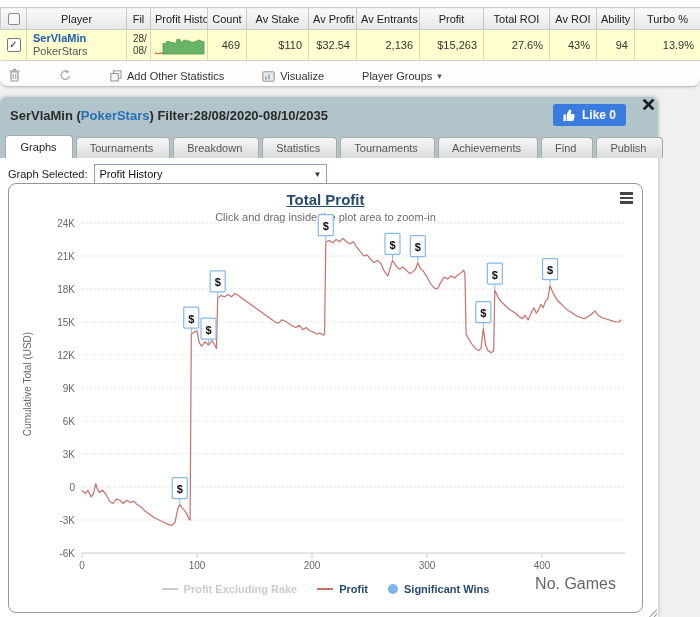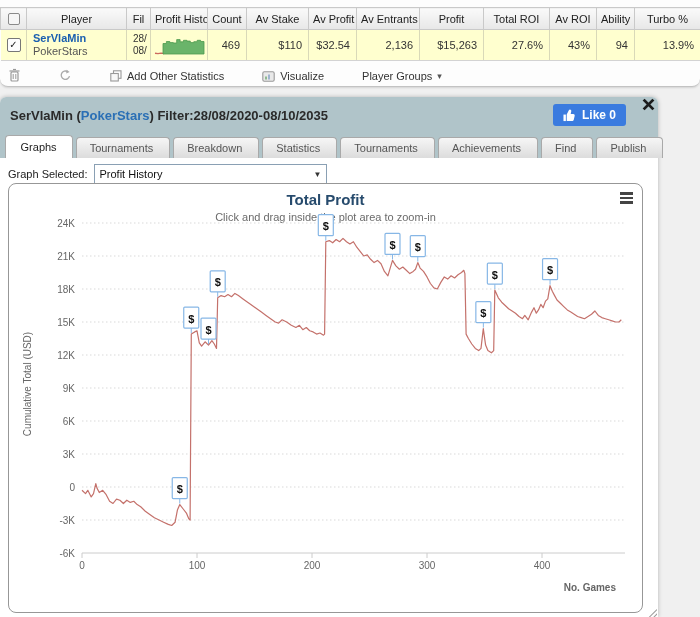--- a/index.html
+++ b/index.html
@@ -74,34 +74,34 @@
     display:flex;align-items:center;justify-content:space-between;
     font-size:11px;color:#111;padding:0 4px 0 5px;
   }
   .select-box .arrow{font-size:8px;color:#333;}
   
   .chart-box{
     position:absolute;left:8px;top:25px;width:635px;height:430px;
     border:1px solid #979797;border-radius:8px;background:#fff;box-sizing:border-box;
   }
   .chart-title{position:absolute;left:0;top:7px;width:100%;text-align:center;
-    font-size:15px;font-weight:bold;color:#274b6d;}
+    font-size:15px;font-weight:bold;color:#274b6d;text-decoration:underline;}
   .chart-subtitle{position:absolute;left:0;top:27px;width:100%;text-align:center;
     font-size:11px;color:#6b6b6b;}
   .hamburger{position:absolute;right:9px;top:8px;width:13px;cursor:default;}
   .hamburger div{height:2.5px;background:#444;margin-bottom:2px;}
   .chart-svg{position:absolute;left:0;top:0;}
   .chart-legend{
     position:absolute;left:0;bottom:17px;width:100%;display:flex;justify-content:center;
     align-items:center;gap:20px;font-size:11px;font-weight:bold;
   }
   .legend-item{display:flex;align-items:center;gap:6px;}
   .legend-dash{width:16px;height:2px;}
   .legend-dot{width:10px;height:10px;border-radius:50%;}
-  .no-games{position:absolute;right:26px;bottom:19px;font-size:10px;color:#666;font-weight:bold;}
+  .no-games{position:absolute;right:26px;bottom:19px;font-size:16px;color:#666;font-weight:normal;}
   .resize-handle{position:absolute;right:1px;bottom:0px;width:10px;height:10px;overflow:hidden;}
   .resize-handle div{position:absolute;background:#9a9a9a;height:1px;transform:rotate(-45deg);}
   svg text{font-family:"Liberation Sans","DejaVu Sans",sans-serif;}
 </style>
 </head>
 <body>
 
 <div class="top-card">
   <table class="stats">
     <colgroup>
@@ -315,20 +315,34 @@
           <line x1="474.34999999999997" y1="138.6" x2="474.34999999999997" y2="143.6" stroke="#87b7e6" stroke-width="1"></line>
           <rect x="466.84999999999997" y="117.6" width="15" height="21" fill="#fff" stroke="#87b7e6" stroke-width="1.2" rx="1"></rect>
           <text x="474.34999999999997" y="133.1" text-anchor="middle" font-size="11" font-weight="bold" font-family="&quot;DejaVu Serif&quot;,serif" fill="#111">$</text>
           <line x1="485.84999999999997" y1="100.10000000000002" x2="485.84999999999997" y2="105.10000000000002" stroke="#87b7e6" stroke-width="1"></line>
           <rect x="478.34999999999997" y="79.10000000000002" width="15" height="21" fill="#fff" stroke="#87b7e6" stroke-width="1.2" rx="1"></rect>
           <text x="485.84999999999997" y="94.60000000000002" text-anchor="middle" font-size="11" font-weight="bold" font-family="&quot;DejaVu Serif&quot;,serif" fill="#111">$</text>
           <line x1="541.05" y1="95.69999999999999" x2="541.05" y2="100.69999999999999" stroke="#87b7e6" stroke-width="1"></line>
           <rect x="533.55" y="74.69999999999999" width="15" height="21" fill="#fff" stroke="#87b7e6" stroke-width="1.2" rx="1"></rect>
           <text x="541.05" y="90.19999999999999" text-anchor="middle" font-size="11" font-weight="bold" font-family="&quot;DejaVu Serif&quot;,serif" fill="#111">$</text>
         </svg>
+      <div class="chart-legend">
+        <div class="legend-item">
+          <div class="legend-dash" id="sw0" style="background: rgb(204, 204, 204);"></div>
+          <span id="lg0" style="color: rgb(203, 203, 203);">Profit Excluding Rake</span>
+        </div>
+        <div class="legend-item">
+          <div class="legend-dash" id="sw1" style="background: rgb(196, 113, 107);"></div>
+          <span id="lg1" style="color: rgb(39, 75, 109);">Profit</span>
+        </div>
+        <div class="legend-item">
+          <div class="legend-dot" id="sw2" style="background: rgb(124, 181, 236);"></div>
+          <span id="lg2" style="color: rgb(39, 75, 109);">Significant Wins</span>
+        </div>
+      </div>
       <div class="no-games">No. Games</div>
     </div>
   </div>
   <div class="resize-handle">
     <div style="width:14px;left:-2px;top:7px"></div>
     <div style="width:9px;left:3px;top:9px"></div>
   </div>
 </div>
 
 </body></html>

